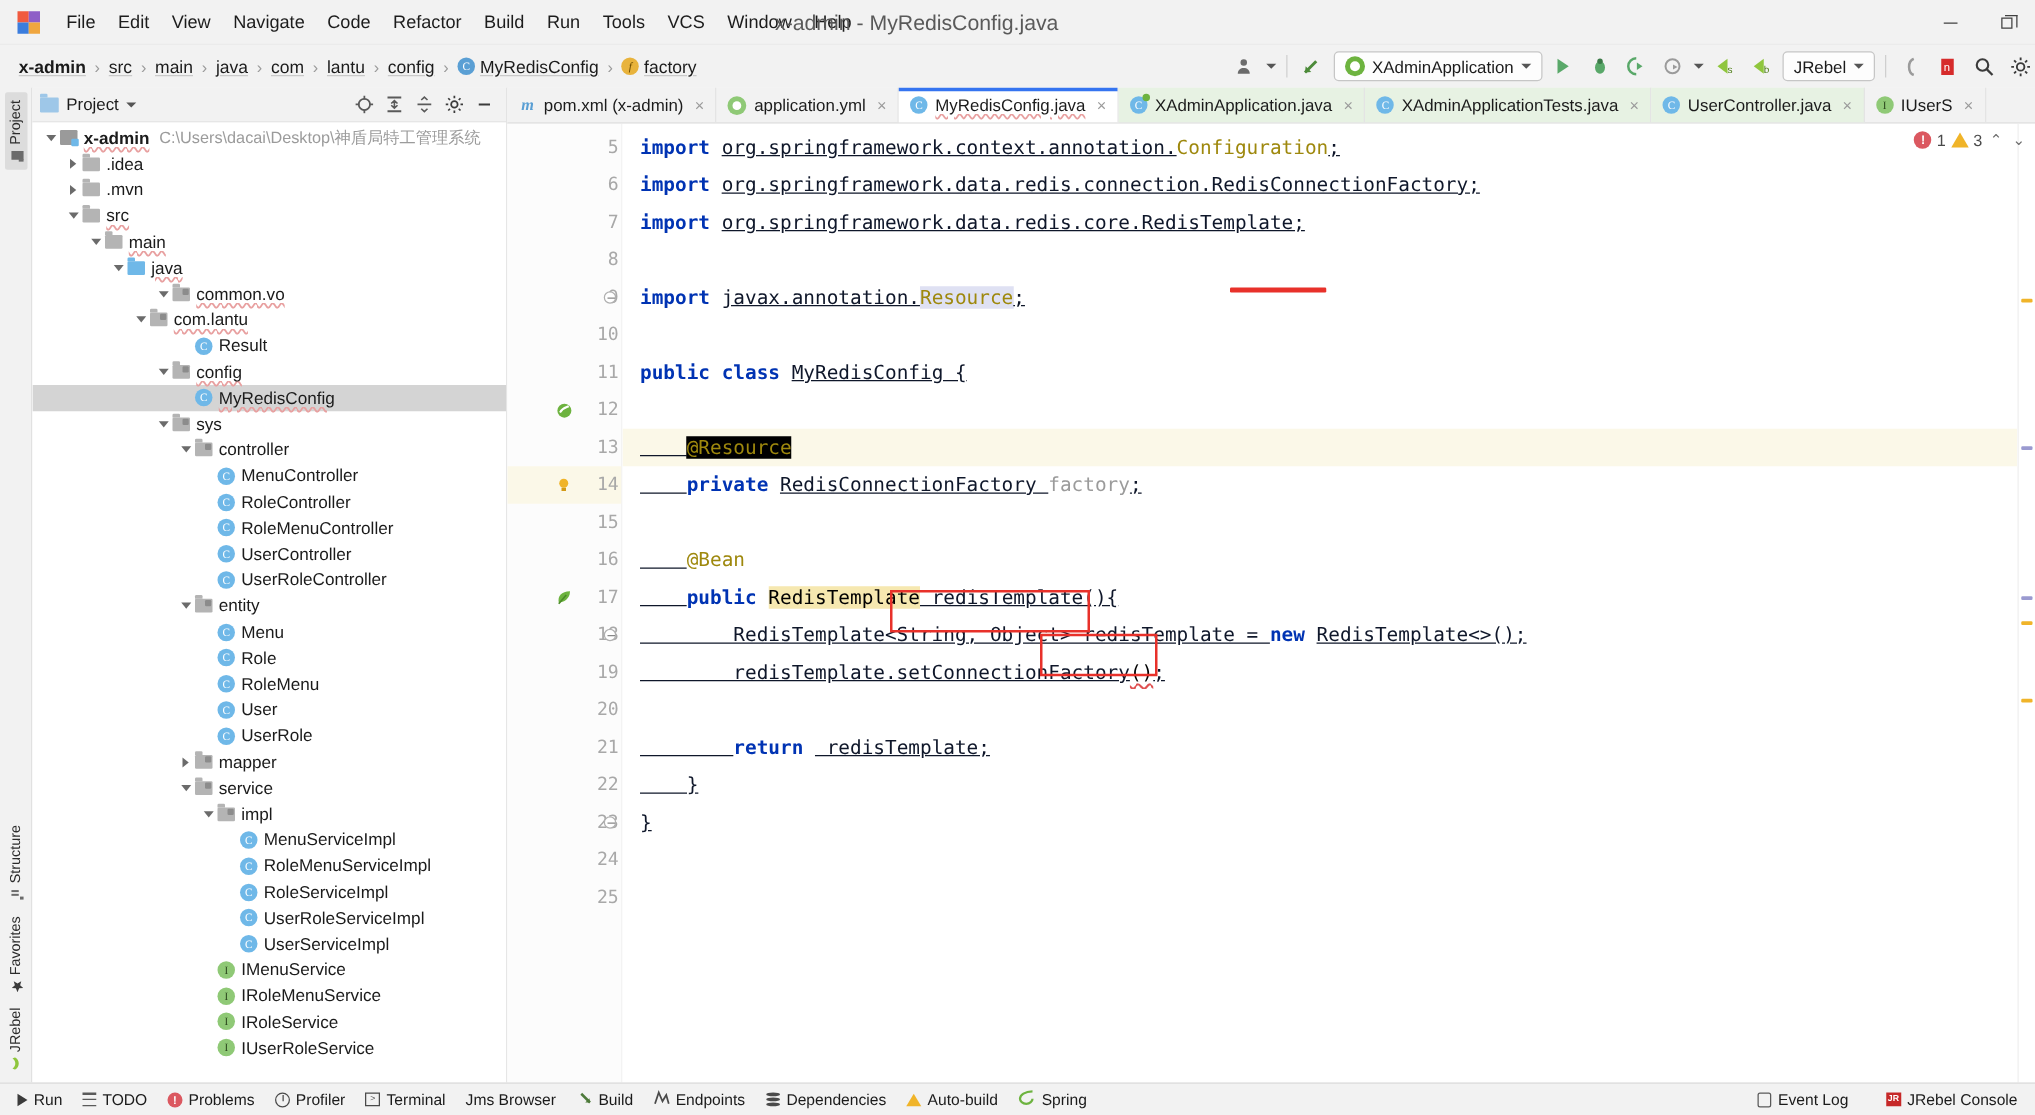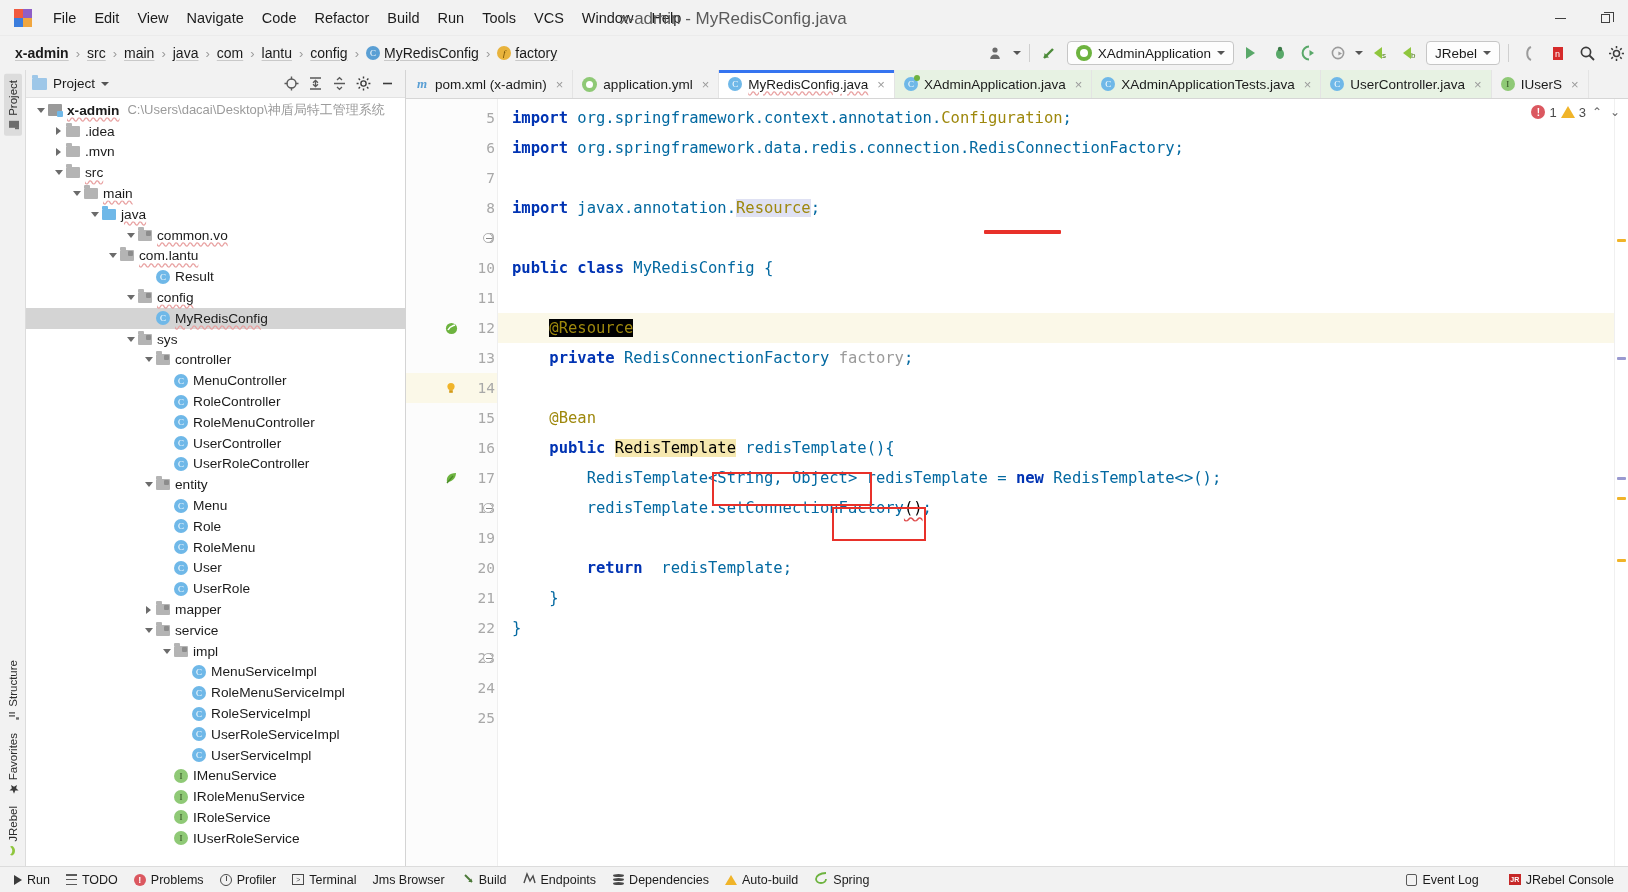--- a/index.html
+++ b/index.html
@@ -174,21 +174,21 @@
 
   .code-area {
     flex: 1 1 auto; position: relative; padding-top: 4px; overflow: hidden;
     font-family: "DejaVu Sans Mono", monospace; font-size: 15.5px; background:#fff;
   }
   .cline { height: 30px; line-height: 30px; white-space: pre; padding-left: 14px; position: relative; }
   .cline.hl { background: #fbf8e8; }
   .kw { color: #0033b3; font-weight: bold; }
   .ann { color: #9e880d; }
   .annhl { color: #9e880d; background:#000000; }
-  .plain { color: #0369a1; }
+  .plain { color: #0f172a; text-decoration: underline; }
   .annclass { color: #9e880d; }
   .field-grey { color: #9b9b9b; }
   .res-hl { background: #dfe1f3; color:#9e880d; }
   .tpl-hl { background: #f6e8b0; }
   .err-sq { text-decoration: underline; text-decoration-style: wavy; text-decoration-color: #e05252; text-underline-offset: 3px; }
 
   
   .ann-underline { position: absolute; background: #e8312a; height: 4px; border-radius: 1px; }
   .ann-box { position: absolute; border: 2px solid #e8312a; }
 
@@ -869,20 +869,21 @@
               <span>24</span>
             </div>
             <div class="gline">
               <span>25</span>
             </div>
           </div>
         <div class="code-area" id="codearea">
 
         <div class="cline"><span class="kw">import </span><span class="plain">org.springframework.context.annotation.</span><span class="annclass">Configuration</span><span class="plain">;</span></div>
             <div class="cline"><span class="kw">import </span><span class="plain">org.springframework.data.redis.connection.RedisConnectionFactory;</span></div>
+            <div class="cline"><span class="kw">import </span><span class="plain">org.springframework.data.redis.core.RedisTemplate;</span></div>
             <div class="cline"></div>
             <div class="cline"><span class="kw">import </span><span class="plain">javax.annotation.</span><span class="res-hl">Resource</span><span class="plain">;</span></div>
             <div class="cline"></div>
             <div class="cline"><span class="kw">public class </span><span class="plain">MyRedisConfig {</span></div>
             <div class="cline"></div>
             <div class="cline hl"><span class="plain">    </span><span class="annhl">@Resource</span></div>
             <div class="cline"><span class="plain">    </span><span class="kw">private </span><span class="plain">RedisConnectionFactory </span><span class="field-grey">factory</span><span class="plain">;</span></div>
             <div class="cline"></div>
             <div class="cline"><span class="plain">    </span><span class="ann">@Bean</span></div>
             <div class="cline"><span class="plain">    </span><span class="kw">public </span><span class="tpl-hl">RedisTemplate</span><span class="plain"> redisTemplate(){</span></div>

